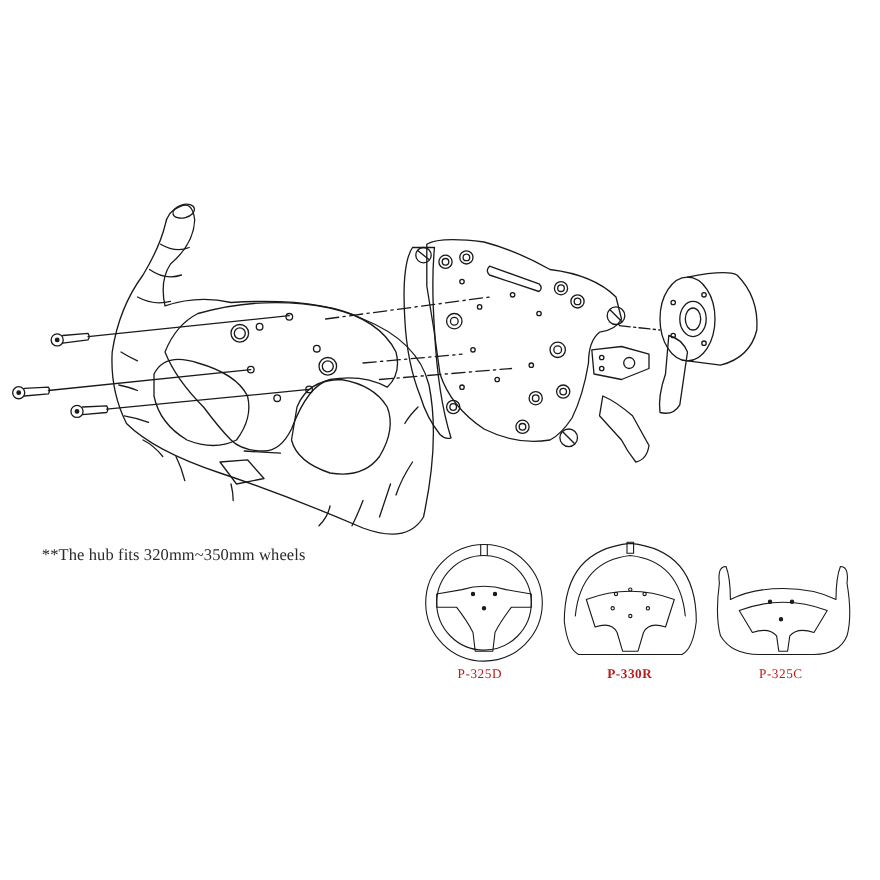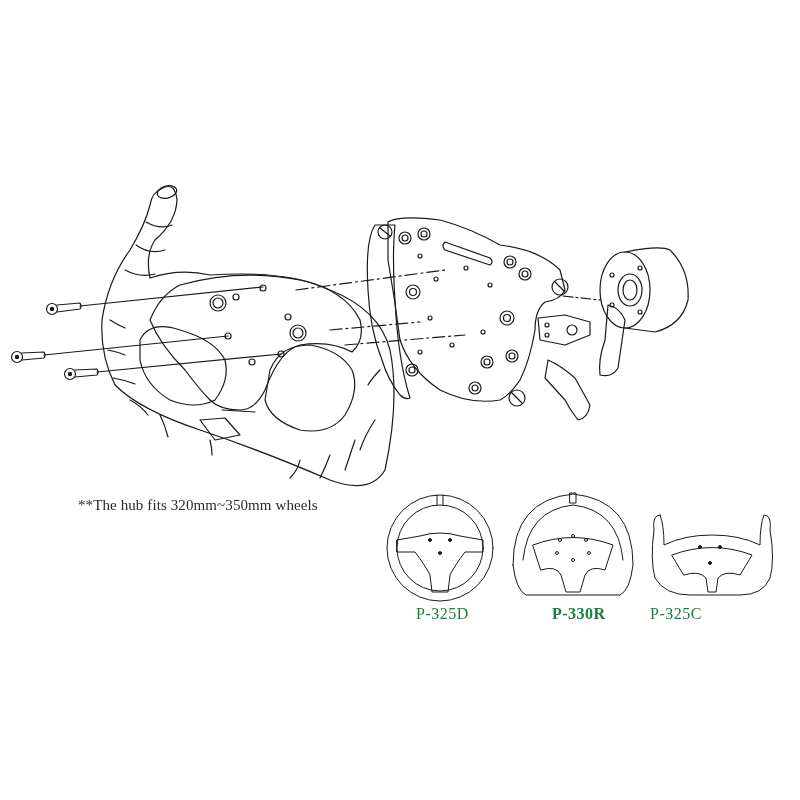--- a/index.html
+++ b/index.html
@@ -1,21 +1,21 @@
 <!DOCTYPE html>
 <html><head>
 <meta charset="utf-8">
 <style>
   html, body { margin: 0; padding: 0; background: #ffffff; }
   body { width: 800px; height: 800px; position: relative; overflow: hidden;
          font-family: "Liberation Serif", "DejaVu Serif", serif; color: #333; }
   .art { position: absolute; left: 0; top: 0; }
   .note { position: absolute; left: 38px; top: 497px; font-size: 15px; color: #2a2a2a;
-          letter-spacing: 0.1px; margin-left: 40px; }
-  .label { position: absolute; font-size: 16px; color: #15803d; letter-spacing: 0.5px; }
+          letter-spacing: 0.1px; }
+  .label { position: absolute; font-size: 12px; color: #b91c1c; letter-spacing: 0.5px; }
   svg path, svg line, svg ellipse, svg circle, svg rect, svg polyline { vector-effect: non-scaling-stroke; }
 </style>
 </head>
 <body>
 
 <svg class="art" width="800" height="800" viewBox="0 0 800 800" fill="none" stroke="#1a1a1a" stroke-width="1.2" stroke-linecap="round" stroke-linejoin="round">
 
   <g>
     <circle cx="52" cy="309" r="5.5"></circle>
       <circle cx="52" cy="309" r="1.6" fill="#1a1a1a"></circle>
@@ -182,13 +182,13 @@
     <circle cx="700" cy="547" r="1.5" fill="#1a1a1a"></circle>
       <circle cx="720" cy="547" r="1.5" fill="#1a1a1a"></circle>
     <circle cx="710" cy="563" r="1.5" fill="#1a1a1a"></circle>
   </g>
 </svg>
 
 <div class="note">**The hub fits 320mm~350mm wheels</div>
 
 <div class="label" style="left:416px; top:605px;">P-325D</div>
 <div class="label" style="left:552px; top:605px;font-weight:bold;">P-330R</div>
-<div class="label" style="left:650px; top:605px;">P-325C</div>
+<div class="label" style="left:690px; top:605px;">P-325C</div>
 
 </body></html>

